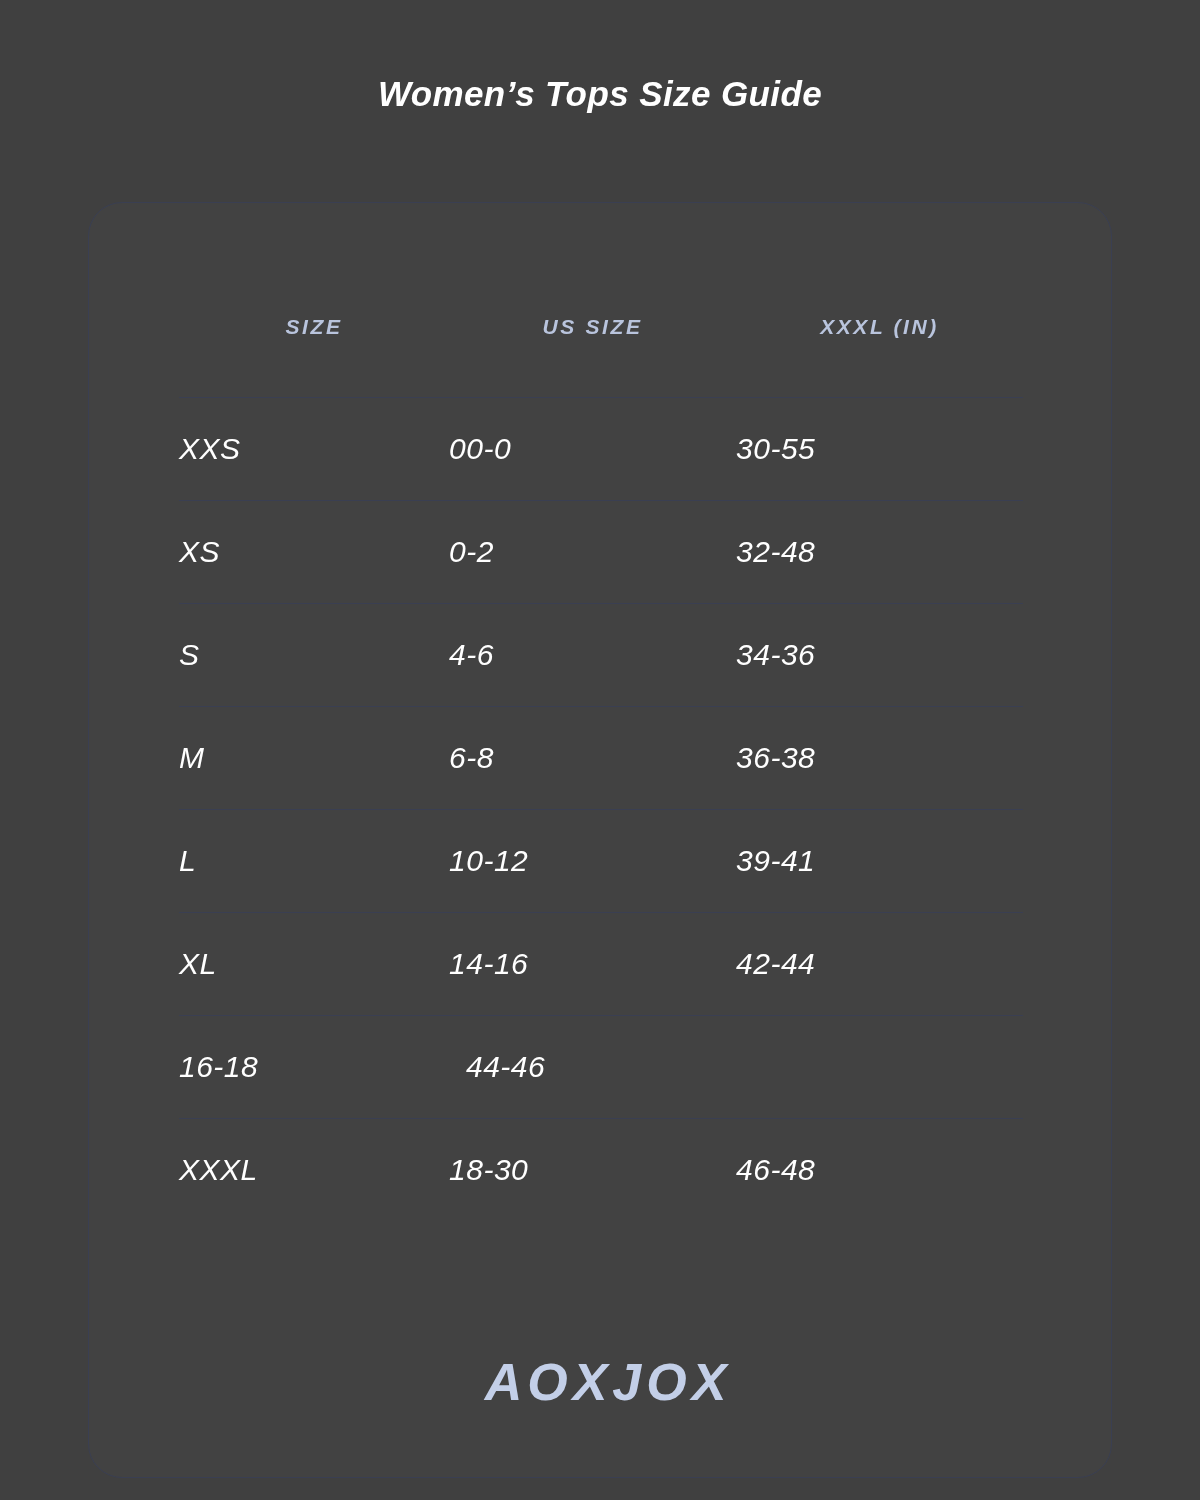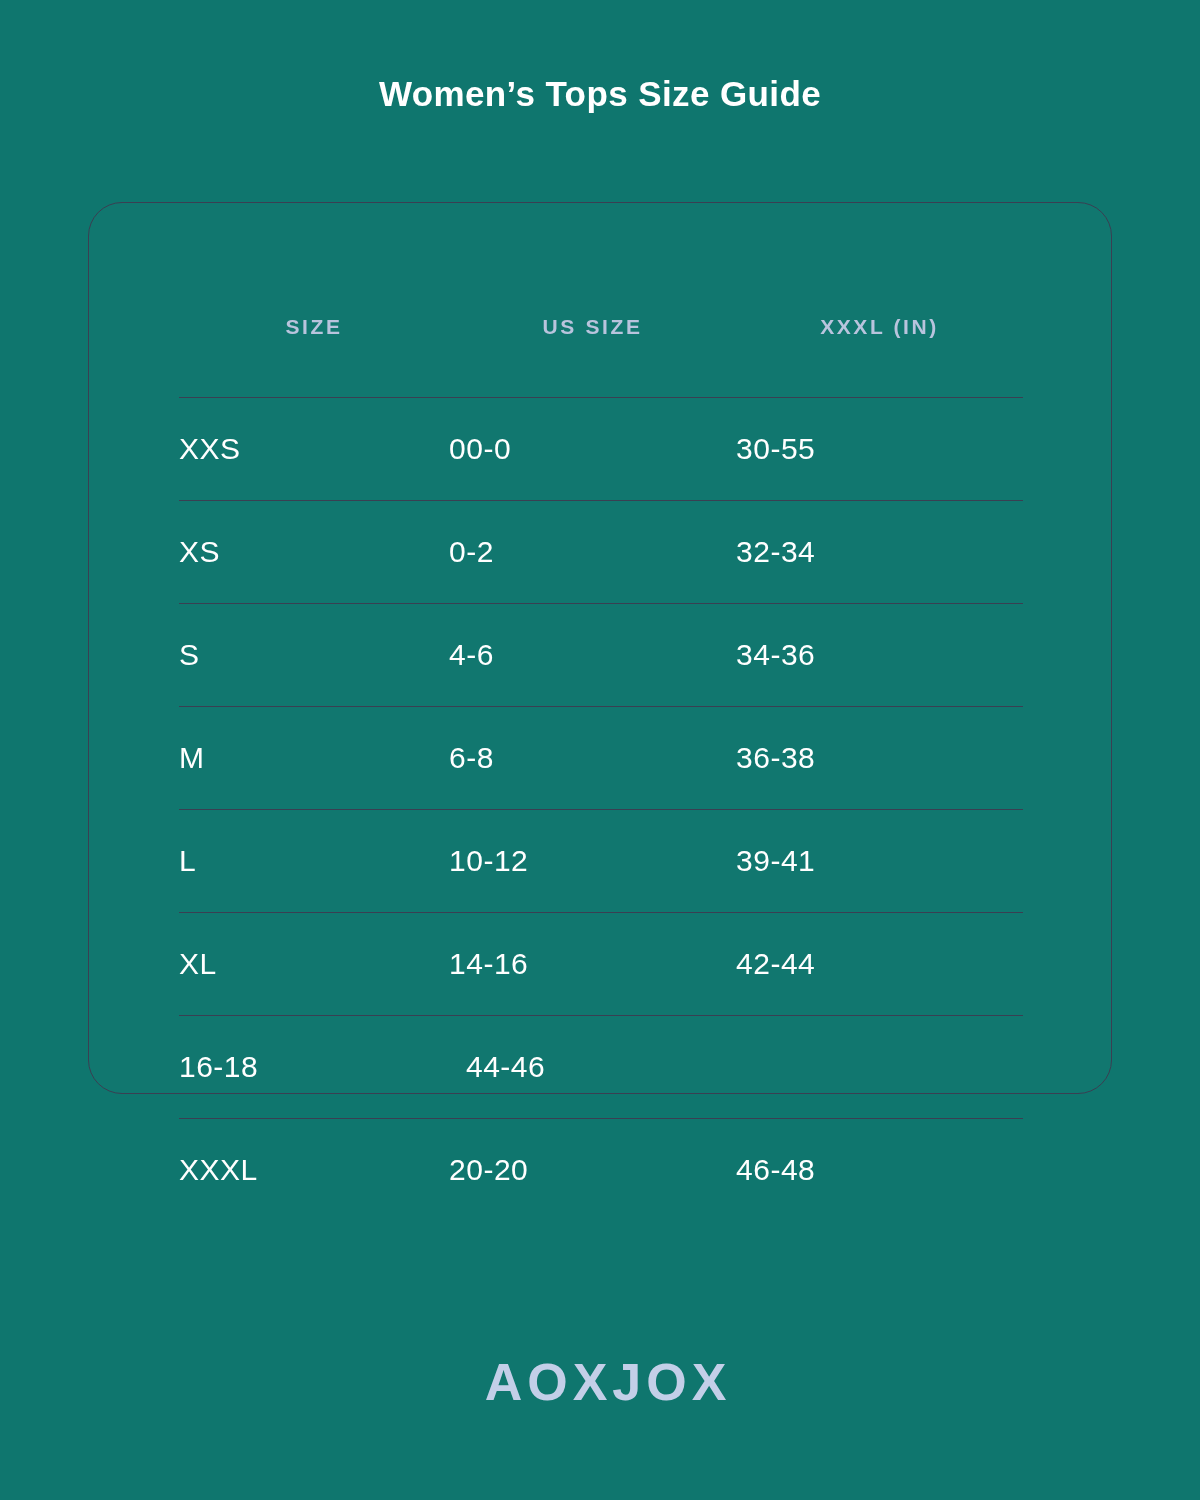--- a/index.html
+++ b/index.html
@@ -10,40 +10,41 @@
     width: 1200px;
     height: 1500px;
     background: #1d2030;
     font-family: "Liberation Sans", sans-serif;
     overflow: hidden;
   }
   .page {
     position: relative;
     width: 1200px;
     height: 1500px;
-    background: #0f766e;
+    background: #404040;
     box-sizing: border-box;
+    font-style: italic;
   }
   .title {
     position: absolute;
     top: 74px;
     left: 0;
     width: 1200px;
     text-align: center;
     color: #ffffff;
     font-size: 35px;
     font-weight: bold;
     letter-spacing: 0.4px;
   }
   .card {
     position: absolute;
     left: 88px;
     top: 202px;
     width: 1024px;
-    height: 892px;
+    height: 1276px;
     box-sizing: border-box;
     border: 1px solid #3a3f52;
     border-radius: 34px;
     background: rgba(255,255,255,0.012);
   }
   .table {
     position: absolute;
     left: 90px;
     top: 76px;
     width: 844px;
@@ -117,21 +118,21 @@
 
       <div class="row body-row first">
         <div class="cell col-0">XXS</div>
         <div class="cell col-1">00-0</div>
         <div class="cell col-2">30-55</div>
       </div>
 
       <div class="row body-row">
         <div class="cell col-0">XS</div>
         <div class="cell col-1">0-2</div>
-        <div class="cell col-2">32-34</div>
+        <div class="cell col-2">32-48</div>
       </div>
 
       <div class="row body-row">
         <div class="cell col-0">S</div>
         <div class="cell col-1">4-6</div>
         <div class="cell col-2">34-36</div>
       </div>
 
       <div class="row body-row">
         <div class="cell col-0">M</div>
@@ -151,21 +152,21 @@
         <div class="cell col-2">42-44</div>
       </div>
 
       <div class="row body-row">
         <div class="cell col-1">16-18</div>
         <div class="cell col-2">44-46</div>
       </div>
 
       <div class="row body-row">
         <div class="cell col-0">XXXL</div>
-        <div class="cell col-1">20-20</div>
+        <div class="cell col-1">18-30</div>
         <div class="cell col-2">46-48</div>
       </div>
 
     </div>
   </div>
 
   <div class="brand">
     <span class="wordmark">AOXJOX</span>
   </div>
 

